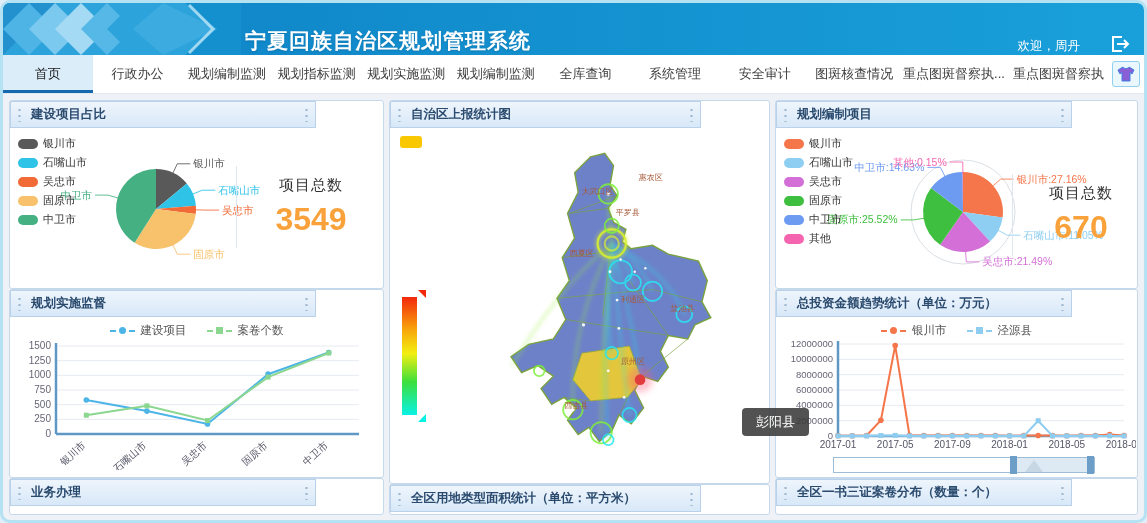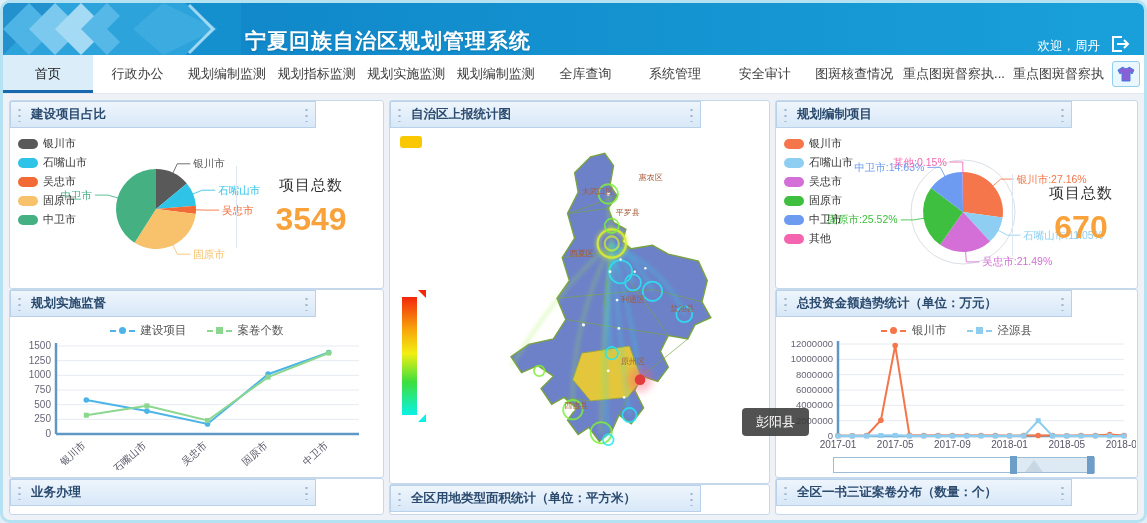--- a/index.html
+++ b/index.html
@@ -1,21 +1,21 @@
 <!DOCTYPE html>
 <html><head>
 <meta charset="utf-8">
 <style>
   html,body{margin:0;padding:0;background:#dfeef7;}
   .frame{position:relative;width:1147px;height:523px;box-sizing:border-box;border:3px solid #b5e2f3;border-radius:10px;overflow:hidden;background:#eef2f7;font-family:"Liberation Sans",sans-serif;}
   
   .topbar{height:52px;background:linear-gradient(90deg,#0e82c5,#19a0da);display:flex;align-items:flex-end;color:#fff;position:relative;}
   .logo{width:238px;height:52px;flex:none;}
   .app-title{font-size:21px;font-weight:bold;letter-spacing:1px;margin-left:4px;text-shadow:0 1px 2px rgba(0,60,100,.25);}
-  .welcome{margin-left:auto;font-size:12.5px;margin-right:8px;}
+  .welcome{margin-left:auto;font-size:12.5px;margin-right:28px;}
   .logout{width:22px;height:22px;margin-right:14px;cursor:pointer;}
   
   .nav{height:38px;background:#fff;border-bottom:1px solid #e2e7ee;display:flex;align-items:stretch;padding-right:4px;}
   .tab{flex:1;display:flex;align-items:center;justify-content:center;font-size:13px;color:#3c3c3c;cursor:pointer;position:relative;white-space:nowrap;padding:0 4px;}
   .tab.active{background:#dcedfa;color:#1b1b1b;}
   .tab.active::after{content:"";position:absolute;left:0;right:0;bottom:0;height:3px;background:#1868b0;}
   .themebox{align-self:center;width:26px;height:24px;border:1px solid #8fd0ef;background:#eaf7fd;border-radius:3px;display:flex;align-items:center;justify-content:center;cursor:pointer;margin-left:4px;}
   
   .content{display:flex;gap:5px;padding:6px;height:calc(100% - 90px);box-sizing:border-box;}
   .col{display:flex;flex-direction:column;}

